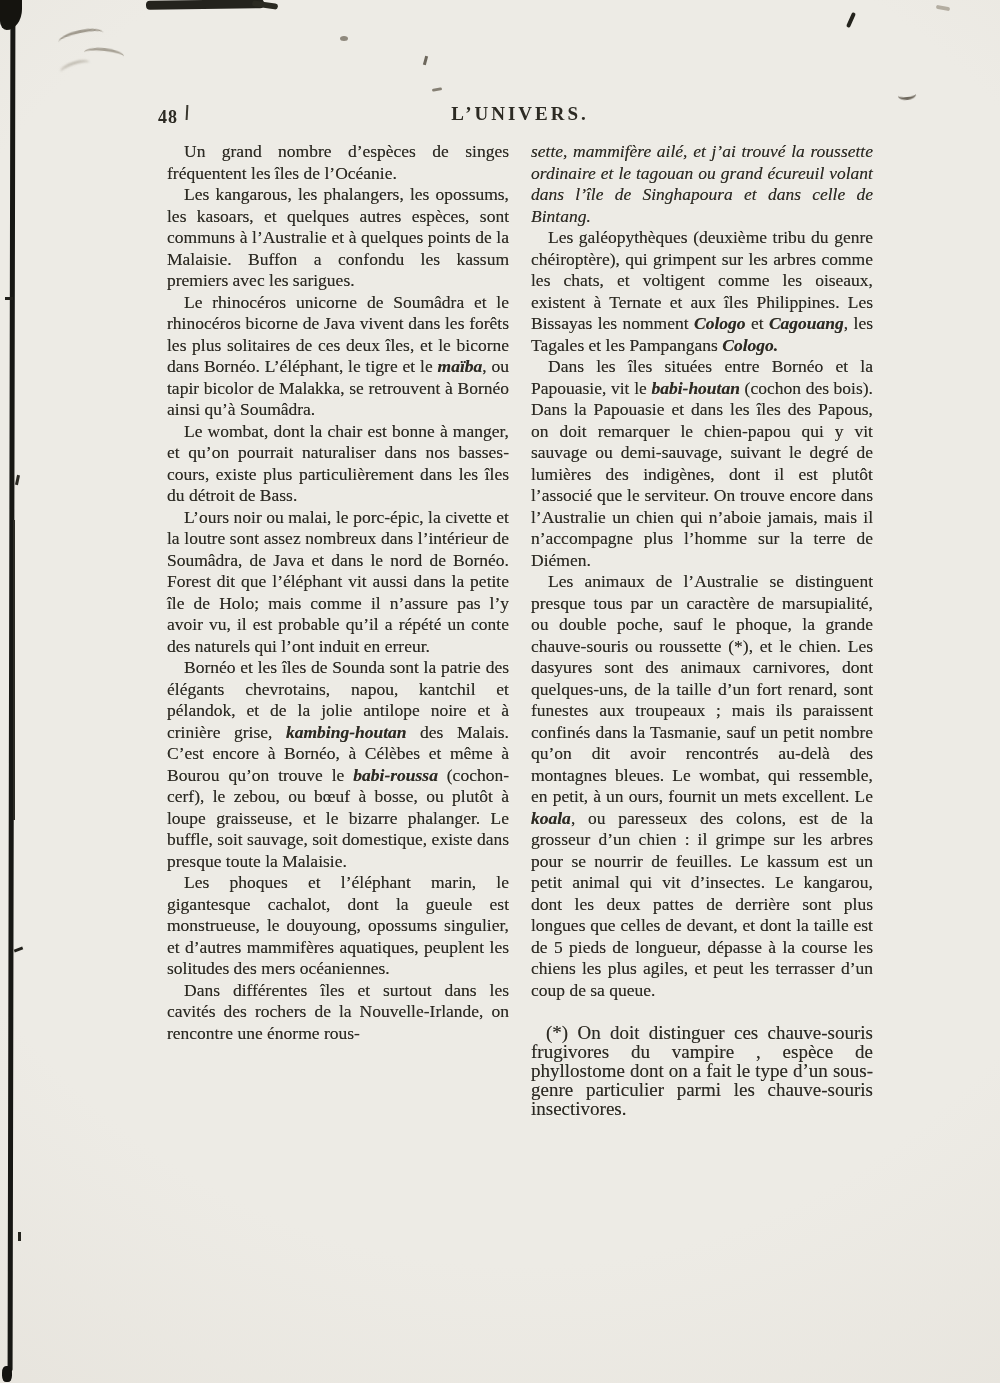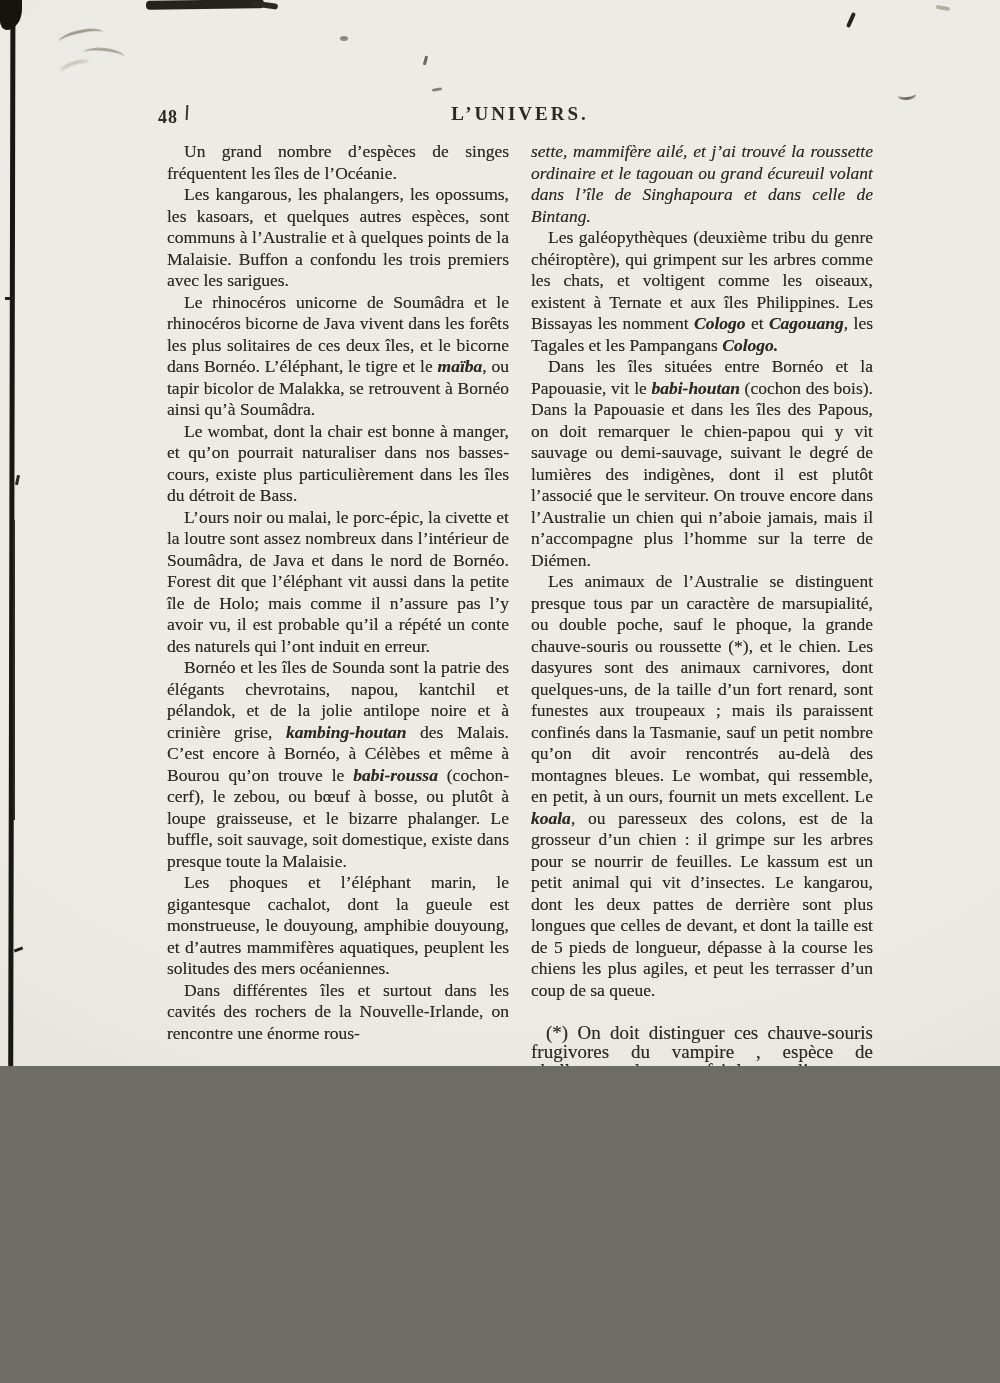--- a/index.html
+++ b/index.html
@@ -2,21 +2,21 @@
 <html><head>
 <meta charset="utf-8">
 <style>
   html, body {
     margin: 0; padding: 0;
     background: #6e6c66;
   }
   .page {
     position: relative;
     width: 1000px;
-    height: 1066px;
+    height: 1383px;
     margin: 0 auto;
     overflow: hidden;
     background: radial-gradient(ellipse 120% 90% at 52% 42%, #edebe5 55%, #e7e4dd 80%, #dcd8ce 98%);
     font-family: "Liberation Serif", "DejaVu Serif", serif;
     color: #2c2a23;
   }
   
   .pagenum {
     position: absolute; left: 158px; top: 107px;
     font-size: 18px; font-weight: bold; letter-spacing: 1px;
@@ -99,26 +99,26 @@
   <div class="art lm-tick4"></div>
   <div class="art bl-blob"></div>
 
   <span class="pagenum">48</span>
   <div class="head-title">L’UNIVERS.</div>
 
   <div class="columns">
     <div class="col">
       <div id="col-left-paras">
           <p class="para">Un grand nombre d’espèces de singes fréquentent les îles de l’Océanie.</p>
-          <p class="para">Les kangarous, les phalangers, les opossums, les kasoars, et quelques autres espèces, sont communs à l’Australie et à quelques points de la Malaisie. Buffon a confondu les trois premiers avec les sarigues.</p>
+          <p class="para">Les kangarous, les phalangers, les opossums, les kasoars, et quelques autres espèces, sont communs à l’Australie et à quelques points de la Malaisie. Buffon a confondu les kassum premiers avec les sarigues.</p>
           <p class="para">Le rhinocéros unicorne de Soumâdra et le rhinocéros bicorne de Java vivent dans les forêts les plus solitaires de ces deux îles, et le bicorne dans Bornéo. L’éléphant, le tigre et le <i>maïba</i>, ou tapir bicolor de Malakka, se retrouvent à Bornéo ainsi qu’à Soumâdra.</p>
           <p class="para">Le wombat, dont la chair est bonne à manger, et qu’on pourrait naturaliser dans nos basses-cours, existe plus particulièrement dans les îles du détroit de Bass.</p>
           <p class="para">L’ours noir ou malai, le porc-épic, la civette et la loutre sont assez nombreux dans l’intérieur de Soumâdra, de Java et dans le nord de Bornéo. Forest dit que l’éléphant vit aussi dans la petite île de Holo; mais comme il n’assure pas l’y avoir vu, il est probable qu’il a répété un conte des naturels qui l’ont induit en erreur.</p>
           <p class="para">Bornéo et les îles de Sounda sont la patrie des élégants chevrotains, napou, kantchil et pélandok, et de la jolie antilope noire et à crinière grise, <i>kambing-houtan</i> des Malais. C’est encore à Bornéo, à Célèbes et même à Bourou qu’on trouve le <i>babi-roussa</i> (cochon-cerf), le zebou, ou bœuf à bosse, ou plutôt à loupe graisseuse, et le bizarre phalanger. Le buffle, soit sauvage, soit domestique, existe dans presque toute la Malaisie.</p>
-          <p class="para">Les phoques et l’éléphant marin, le gigantesque cachalot, dont la gueule est monstrueuse, le douyoung, amphibie douyoung, et d’autres mammifères aquatiques, peuplent les solitudes des mers océaniennes.</p>
+          <p class="para">Les phoques et l’éléphant marin, le gigantesque cachalot, dont la gueule est monstrueuse, le douyoung, opossums singulier, et d’autres mammifères aquatiques, peuplent les solitudes des mers océaniennes.</p>
           <p class="para">Dans différentes îles et surtout dans les cavités des rochers de la Nouvelle-Irlande, on rencontre une énorme rous-</p>
         </div>
     </div>
     <div class="col">
       <div id="col-right-paras">
           <p class="para noindent">sette, mammifère ailé, et j’ai trouvé la roussette ordinaire et le tagouan ou grand écureuil volant dans l’île de Singhapoura et dans celle de Bintang.</p>
           <p class="para">Les galéopythèques (deuxième tribu du genre chéiroptère), qui grimpent sur les arbres comme les chats, et voltigent comme les oiseaux, existent à Ternate et aux îles Philippines. Les Bissayas les nomment <i>Cologo</i> et <i>Cagouang</i>, les Tagales et les Pampangans <i>Cologo.</i></p>
           <p class="para">Dans les îles situées entre Bornéo et la Papouasie, vit le <i>babi-houtan</i> (cochon des bois). Dans la Papouasie et dans les îles des Papous, on doit remarquer le chien-papou qui y vit sauvage ou demi-sauvage, suivant le degré de lumières des indigènes, dont il est plutôt l’associé que le serviteur. On trouve encore dans l’Australie un chien qui n’aboie jamais, mais il n’accompagne plus l’homme sur la terre de Diémen.</p>
           <p class="para">Les animaux de l’Australie se distinguent presque tous par un caractère de marsupialité, ou double poche, sauf le phoque, la grande chauve-souris ou roussette (*), et le chien. Les dasyures sont des animaux carnivores, dont quelques-uns, de la taille d’un fort renard, sont funestes aux troupeaux ; mais ils paraissent confinés dans la Tasmanie, sauf un petit nombre qu’on dit avoir rencontrés au-delà des montagnes bleues. Le wombat, qui ressemble, en petit, à un ours, fournit un mets excellent. Le <i>koala</i>, ou paresseux des colons, est de la grosseur d’un chien : il grimpe sur les arbres pour se nourrir de feuilles. Le kassum est un petit animal qui vit d’insectes. Le kangarou, dont les deux pattes de derrière sont plus longues que celles de devant, et dont la taille est de 5 pieds de longueur, dépasse à la course les chiens les plus agiles, et peut les terrasser d’un coup de sa queue.</p>
         </div>

